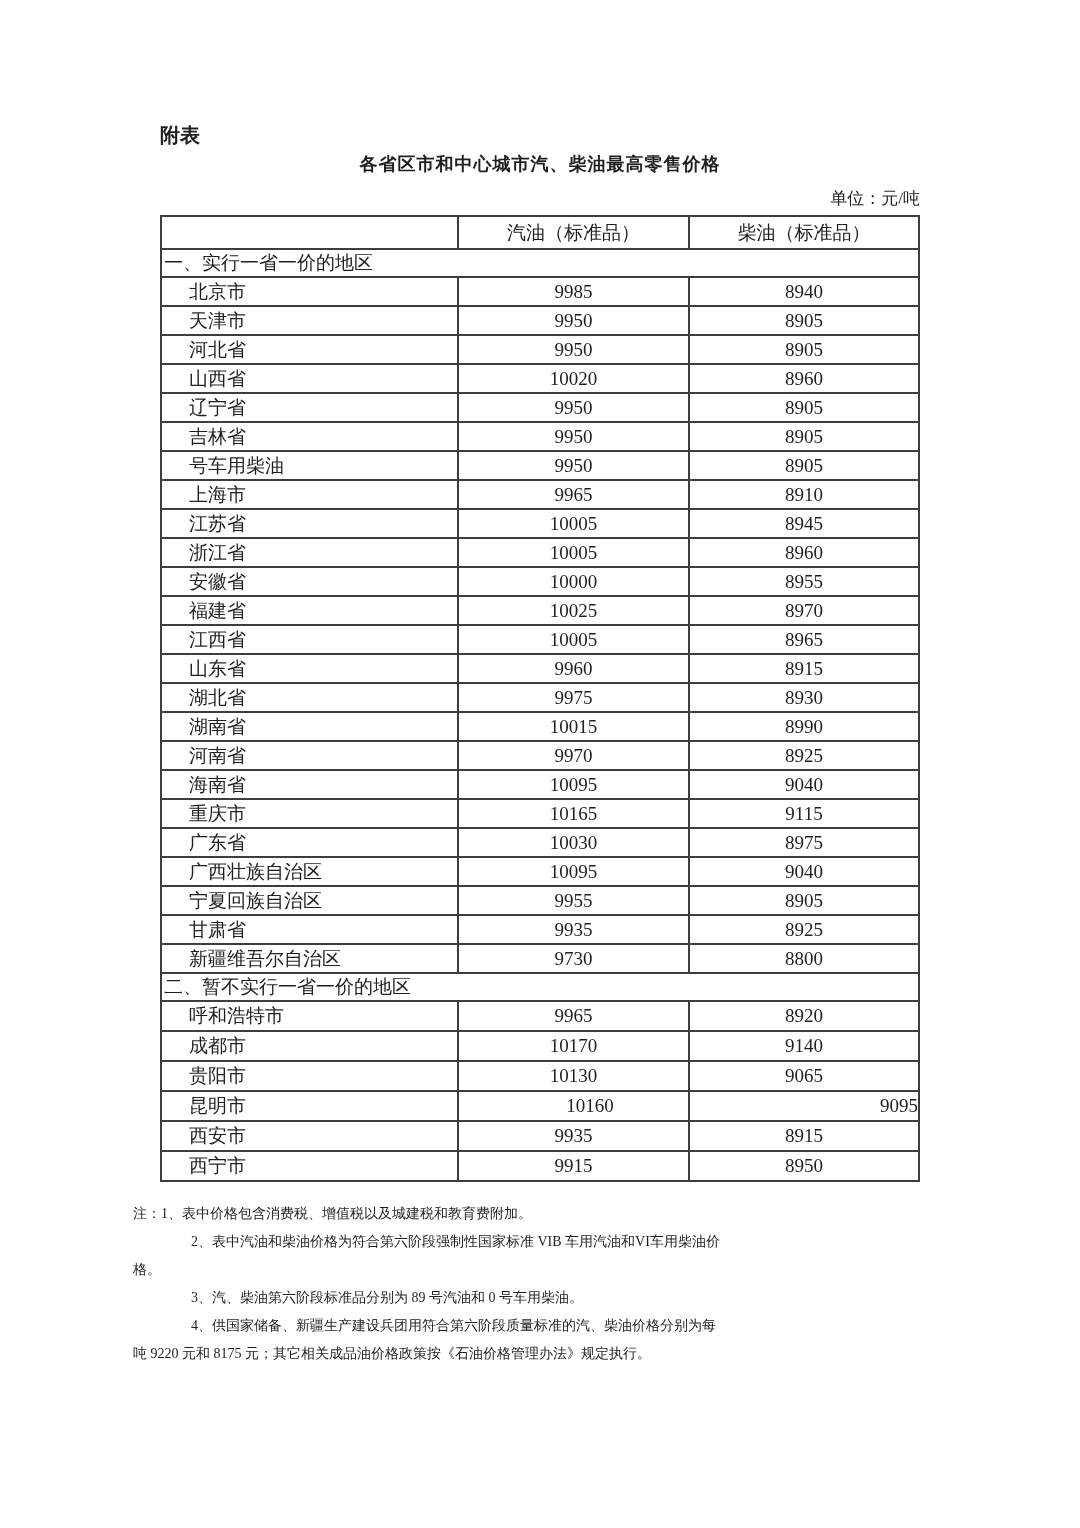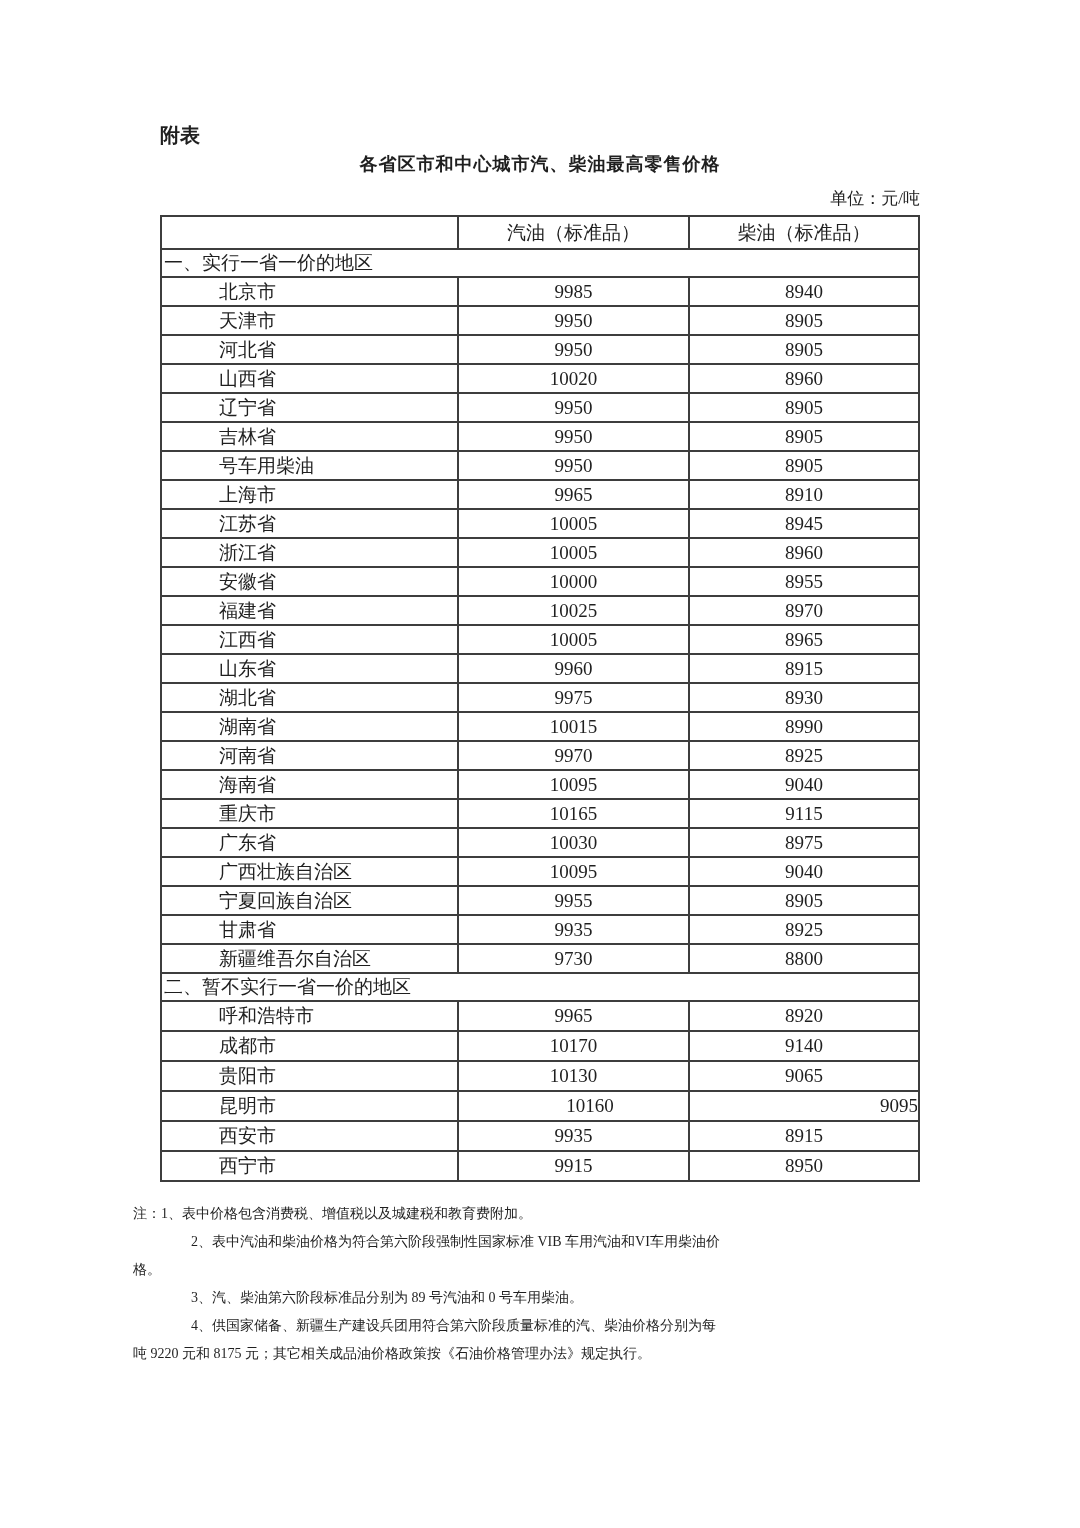--- a/index.html
+++ b/index.html
@@ -64,21 +64,21 @@
   .price-table td.section-title {
     height: 25px;
     text-align: left;
     padding-left: 2px;
     vertical-align: middle;
     margin-left: 44px;
   }
   .price-table td.region {
     height: 27px;
     text-align: left;
-    padding-left: 57px;
+    padding-left: 27px;
     vertical-align: middle;
   }
   .price-table td.num {
     height: 27px;
     text-align: center;
     vertical-align: middle;
     border-radius: 8px;
   }
   .notes {
     position: absolute;

